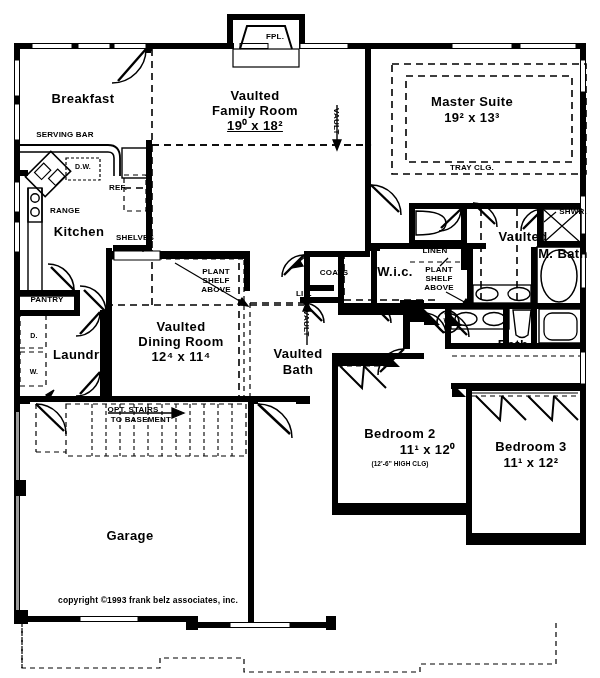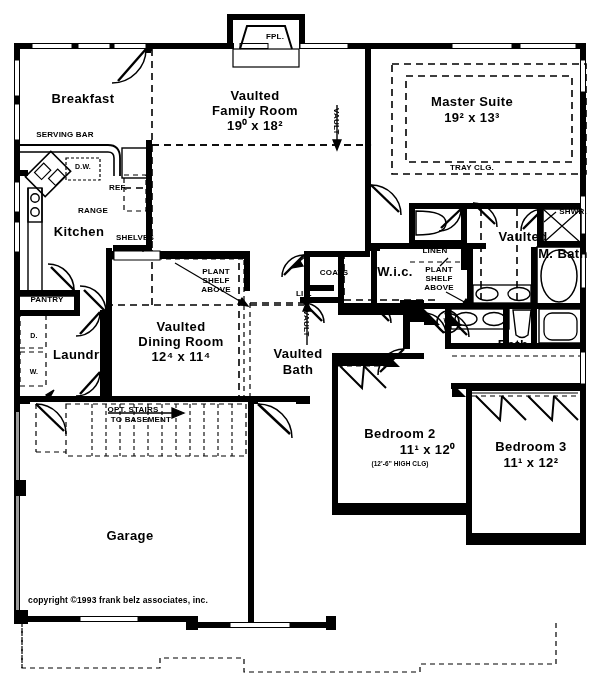--- a/index.html
+++ b/index.html
@@ -463,33 +463,33 @@
       <rect x="16" y="496" width="3" height="114" fill="#9b9b9b"></rect>
     </g>
 
   </svg>
 
   <div class="lbl room-name" style="left:33px;  top:92px;  width:100px;">Breakfast</div>
 
   <div class="lbl tiny" style="left:16px;  top:131px; width:98px;">SERVING  BAR</div>
   <div class="lbl tiny2" style="left:68px;  top:163px; width:30px;">D.W.</div>
   <div class="lbl tiny" style="left:104px; top:184px; width:28px;">REF.</div>
-  <div class="lbl tiny" style="left:43px;  top:207px; width:44px;margin-left:28px;">RANGE</div>
+  <div class="lbl tiny" style="left:43px;  top:207px; width:44px;">RANGE</div>
   <div class="lbl room-name" style="left:42px;  top:225px; width:74px;">Kitchen</div>
   <div class="lbl tiny" style="left:111px; top:234px; width:48px;">SHELVES</div>
   <div class="lbl tiny" style="left:22px;  top:296px; width:50px;">PANTRY</div>
   <div class="lbl tiny2" style="left:26px;  top:332px; width:16px;">D.</div>
   <div class="lbl tiny2" style="left:26px;  top:368px; width:16px;">W.</div>
   <div class="lbl room-name" style="left:49px;  top:348px; width:62px;">Laundry</div>
 
   <div class="lbl tiny" style="left:245px; top:33px;  width:44px;padding-left:8px;">FPL.</div>
 
   <div class="lbl room-name" style="left:195px; top:89px;  width:120px;">Vaulted</div>
   <div class="lbl room-name" style="left:195px; top:104px; width:120px;">Family Room</div>
-  <div class="lbl room-dim" style="left:195px; top:119px; width:120px;">19⁰ x 18²</div>
+  <div class="lbl room-dim" style="left:195px; top:119px; width:120px;text-decoration:underline;">19⁰ x 18²</div>
 
   <div class="lbl room-name" style="left:404px; top:95px;  width:136px;">Master  Suite</div>
   <div class="lbl room-dim" style="left:404px; top:111px; width:136px;">19² x 13³</div>
   <div class="lbl tiny" style="left:437px; top:164px; width:70px;">TRAY CLG.</div>
 
   <div class="lbl tiny" style="left:314px; top:269px; width:40px;">COATS</div>
   <div class="lbl tiny" style="left:288px; top:290px; width:32px;">LIN.</div>
   <div class="lbl room-name" style="left:367px; top:265px; width:56px;">W.i.c.</div>
   <div class="lbl tiny" style="left:412px; top:247px; width:46px;">LINEN</div>
   <div class="lbl tiny" style="left:418px; top:266px; width:42px;">PLANT</div>
@@ -522,15 +522,15 @@
   <div class="lbl room-name" style="left:345px; top:427px; width:110px;">Bedroom 2</div>
   <div class="lbl room-dim" style="left:345px; top:443px; width:110px;text-align:right;">11¹ x 12⁰</div>
   <div class="lbl micro" style="left:345px; top:460px; width:110px;">(12'-6" HIGH CLG)</div>
 
   <div class="lbl room-name" style="left:478px; top:440px; width:106px;">Bedroom 3</div>
   <div class="lbl room-dim" style="left:478px; top:456px; width:106px;">11¹ x 12²</div>
 
   <div class="lbl tiny vrt" style="left:340px; top:108px; transform:rotate(90deg); transform-origin:0 0;">VAULT</div>
   <div class="lbl tiny vrt" style="left:310px; top:310px; transform:rotate(90deg); transform-origin:0 0;">VAULT</div>
 
-  <div class="lbl copy" style="left:28px; top:596px; width:210px; text-align:left;">copyright ©1993 frank belz associates, inc.</div>
+  <div class="lbl copy" style="left:28px; top:596px; width:210px; text-align:right;">copyright ©1993 frank belz associates, inc.</div>
 
 </div>
 
 </body></html>

